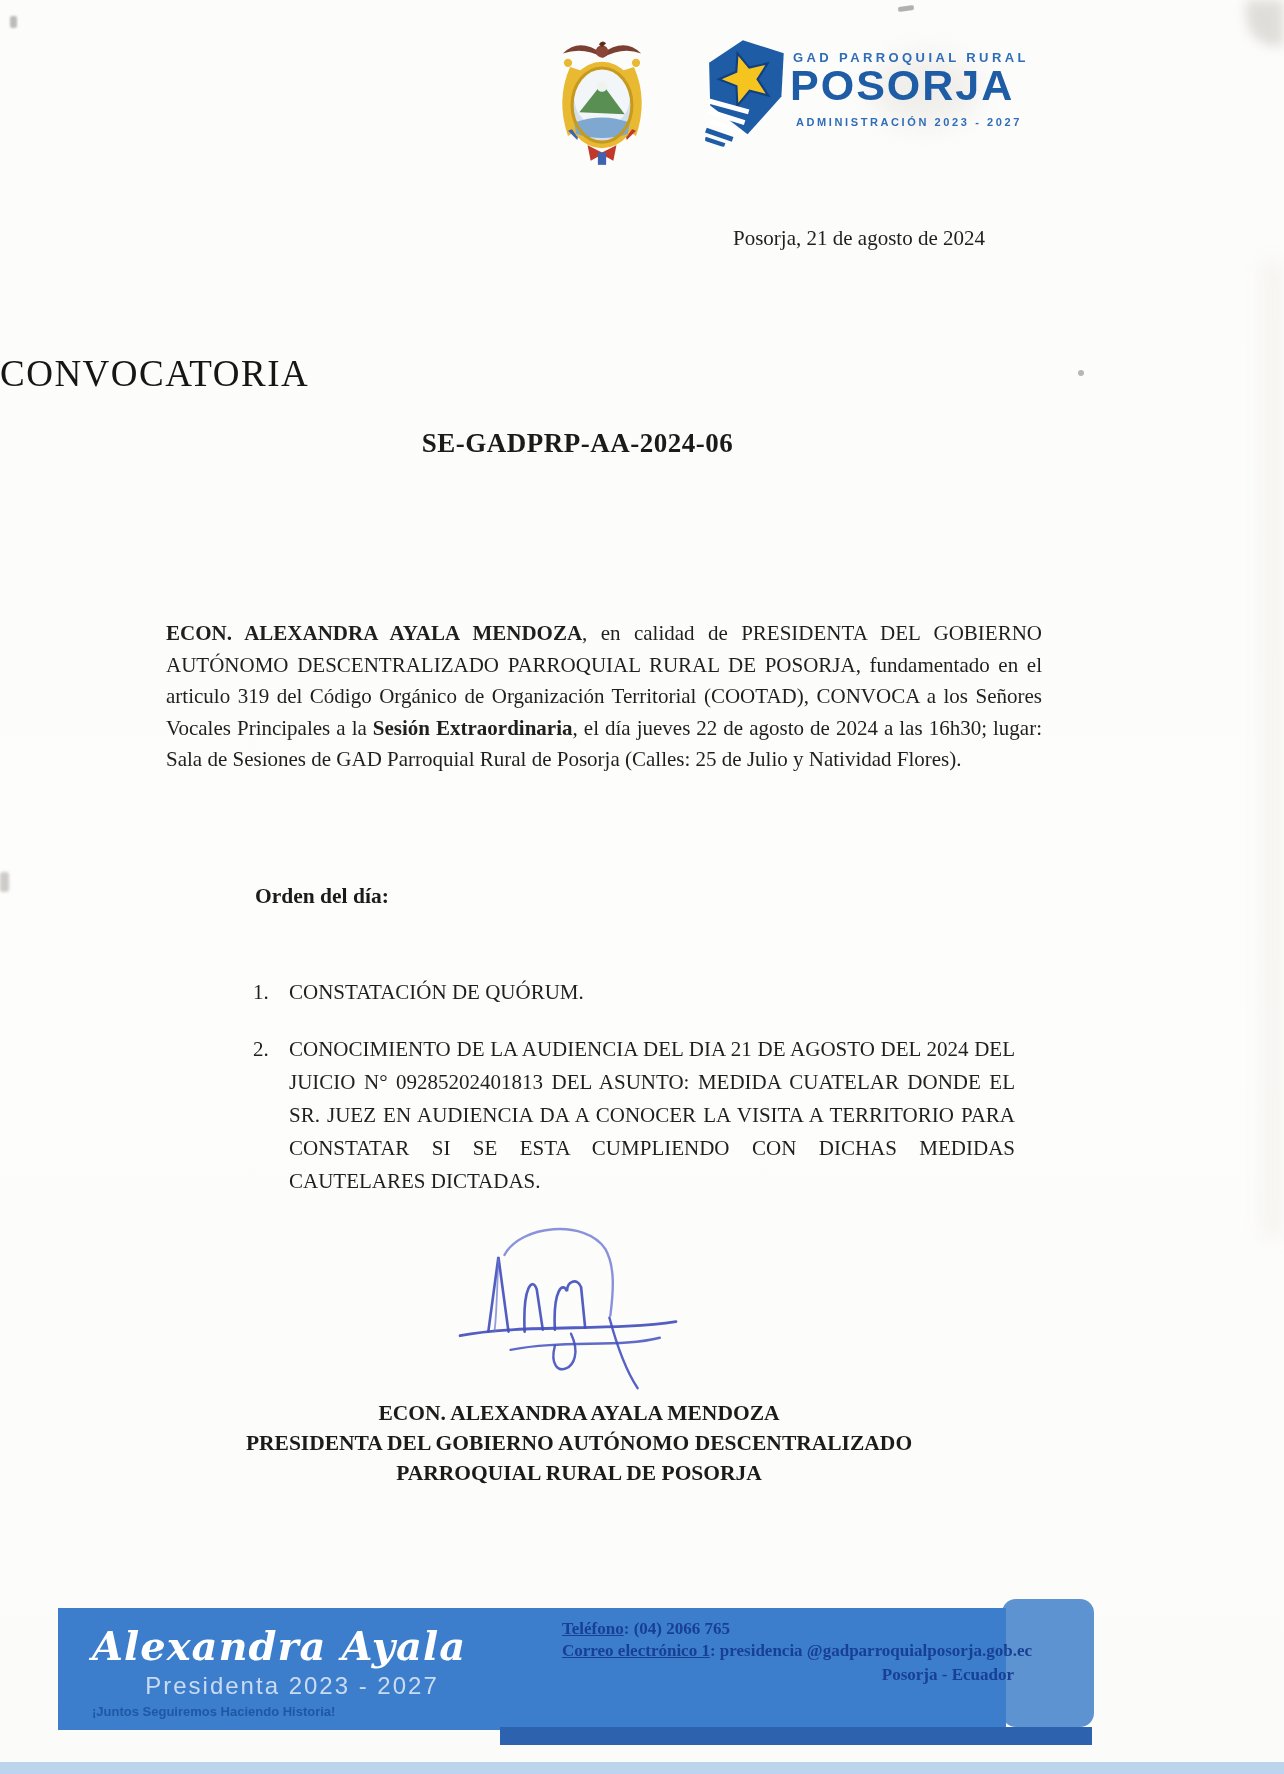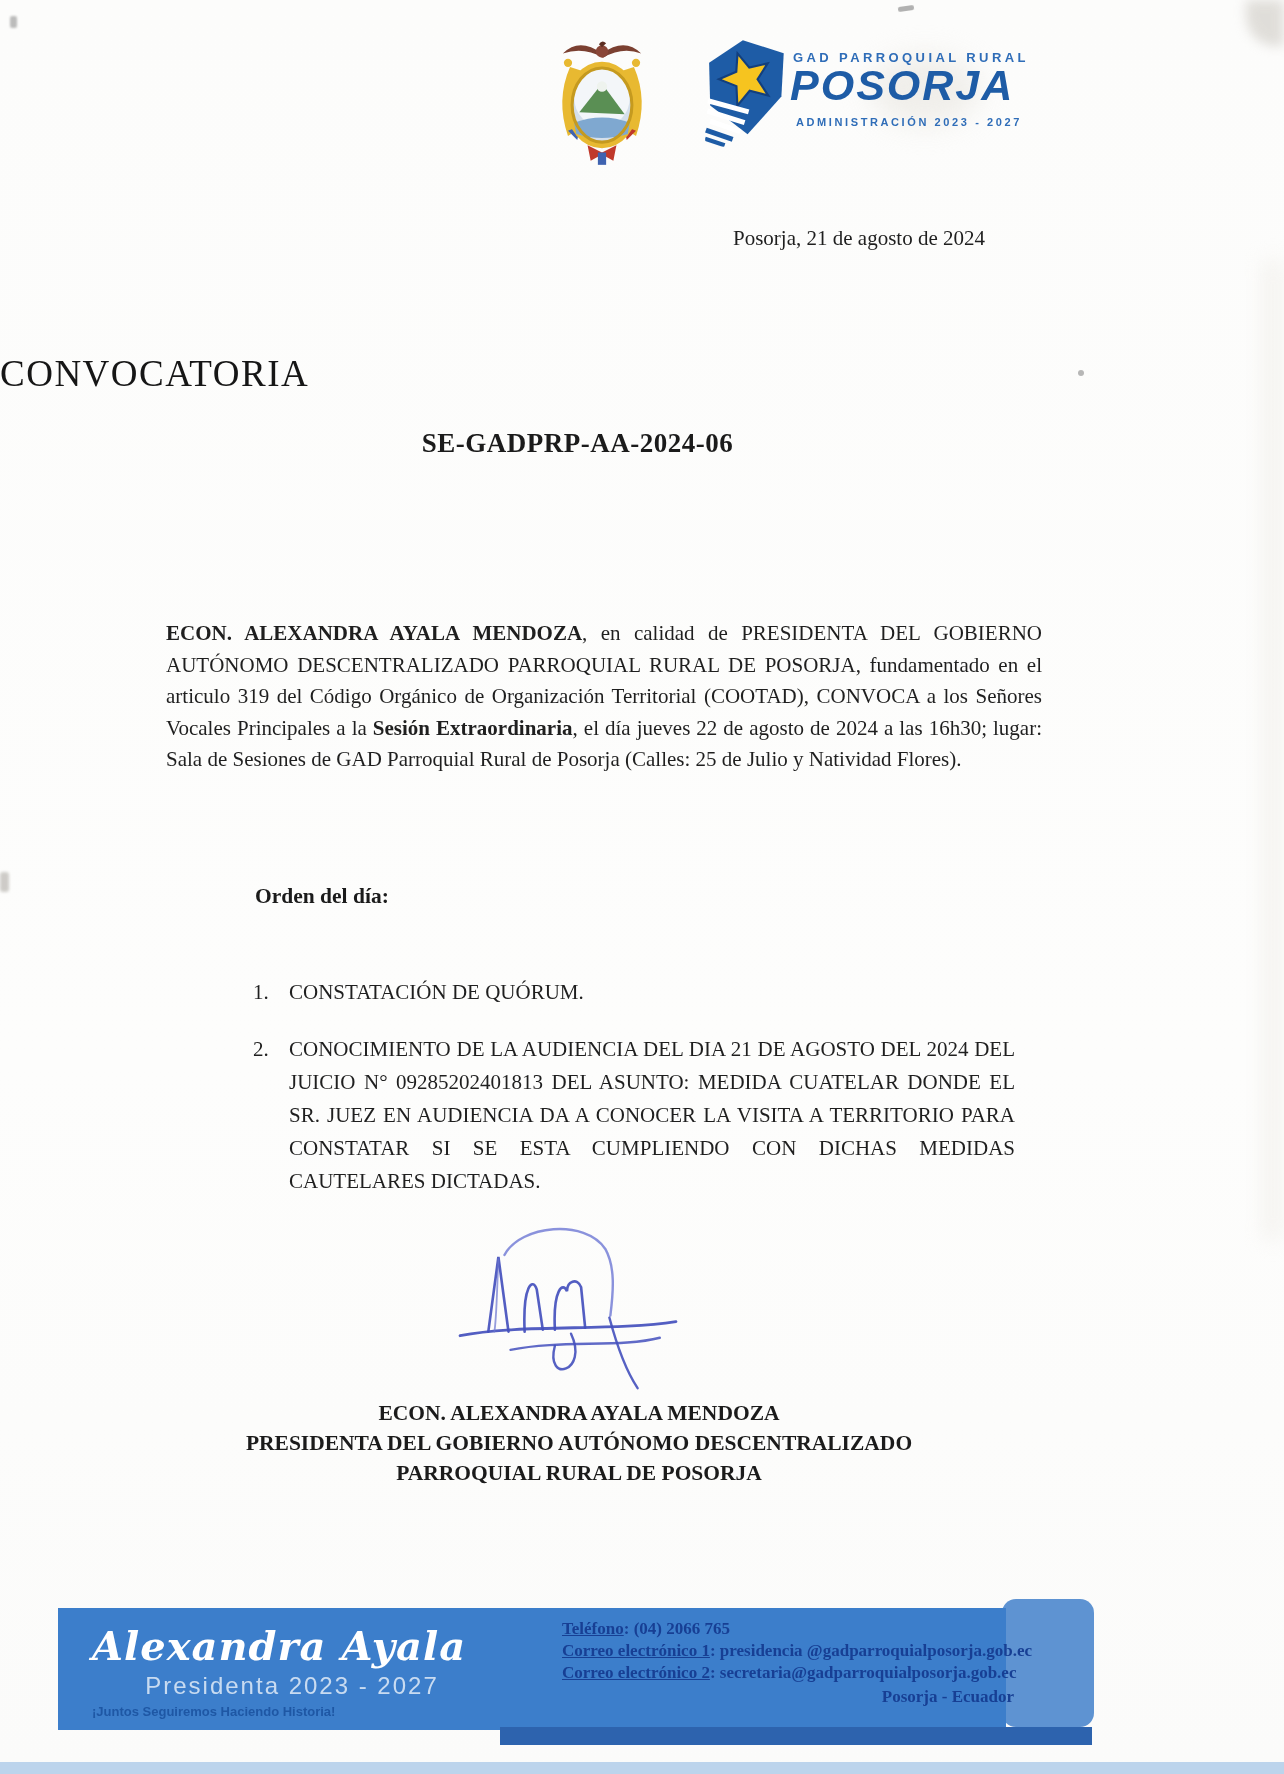--- a/index.html
+++ b/index.html
@@ -19,21 +19,21 @@
   .a4 { left:1246px; top:0px; width:38px; height:46px; background:#c9c5be; opacity:.55; border-radius:0 0 0 30px; filter:blur(6px);}
   .a5 { left:870px; top:55px; width:110px; height:70px; background:#edebe6; opacity:.8; border-radius:50%; filter:blur(14px);}
   .a6 { left:1262px; top:260px; width:22px; height:980px; background:#f0eee9; opacity:.6; filter:blur(10px);}
   .a7 { left:10px; top:16px; width:7px; height:12px; background:#7d7d7d; opacity:.5; border-radius:2px; filter:blur(1px);}
 
   
   .coat { position:absolute; left:540px; top:36px; width:124px; height:134px; }
   .brand { position:absolute; left:700px; top:30px; width:330px; height:125px; }
   .shield-wrap { position:absolute; left:0; top:2px; width:94px; height:112px; transform:rotate(-6deg); }
   .brand-org   { position:absolute; left:93px; top:20px; font-family:"Liberation Sans",sans-serif; font-weight:bold; font-size:13px; letter-spacing:3.4px; color:#2f6db8; white-space:nowrap; }
-  .brand-name  { position:absolute; left:90px; top:31px; font-family:"Liberation Sans",sans-serif; font-weight:800; font-size:43px; letter-spacing:2px; color:#1e5ca6; white-space:nowrap;font-style:italic; }
+  .brand-name  { position:absolute; left:90px; top:31px; font-family:"Liberation Sans",sans-serif; font-weight:800; font-size:43px; letter-spacing:2px; color:#1e5ca6; white-space:nowrap; }
   .brand-admin { position:absolute; left:96px; top:86px; font-family:"Liberation Sans",sans-serif; font-weight:bold; font-size:11px; letter-spacing:2.6px; color:#2f6db8; white-space:nowrap; }
 
   
   .dateline { position:absolute; left:733px; top:226px; font-size:21px; color:#1f1f1f; }
   .title { position:absolute; left:0; top:352px; width:1155px; text-align:left;
            font-size:37px; font-weight:normal; letter-spacing:1.5px; color:#161616; }
   .refcode { position:absolute; left:0; top:428px; width:1155px; text-align:center;
            font-size:27px; font-weight:bold; letter-spacing:.5px; color:#1b1b1b; }
   .body-par { position:absolute; left:166px; top:618px; width:876px;
            font-size:21px; line-height:31.5px; text-align:justify; color:#1f1f1f; }
@@ -159,17 +159,16 @@
   <div class="footer-stripe"></div>
   <div class="footer-bottom-edge"></div>
 
   <div class="script-name">Alexandra Ayala</div>
   <div class="script-sub">Presidenta 2023 - 2027</div>
   <div class="script-tag">¡Juntos Seguiremos Haciendo Historia!</div>
 
   <div class="contact">
     <div class="contact-line"><span class="contact-label">Teléfono</span><span>: (04) 2066 765</span></div>
     <div class="contact-line"><span class="contact-label">Correo electrónico 1</span><span>: presidencia @gadparroquialposorja.gob.ec</span></div>
-    <div class="contact-line"><span class="contact-label">Correo electrónico 2</span><span>: secretaria@gadparroquialposorja.gob.ec</span></div>
     <div class="contact-loc">Posorja - Ecuador</div>
   </div>
 
 </div>
 
 </body></html>

